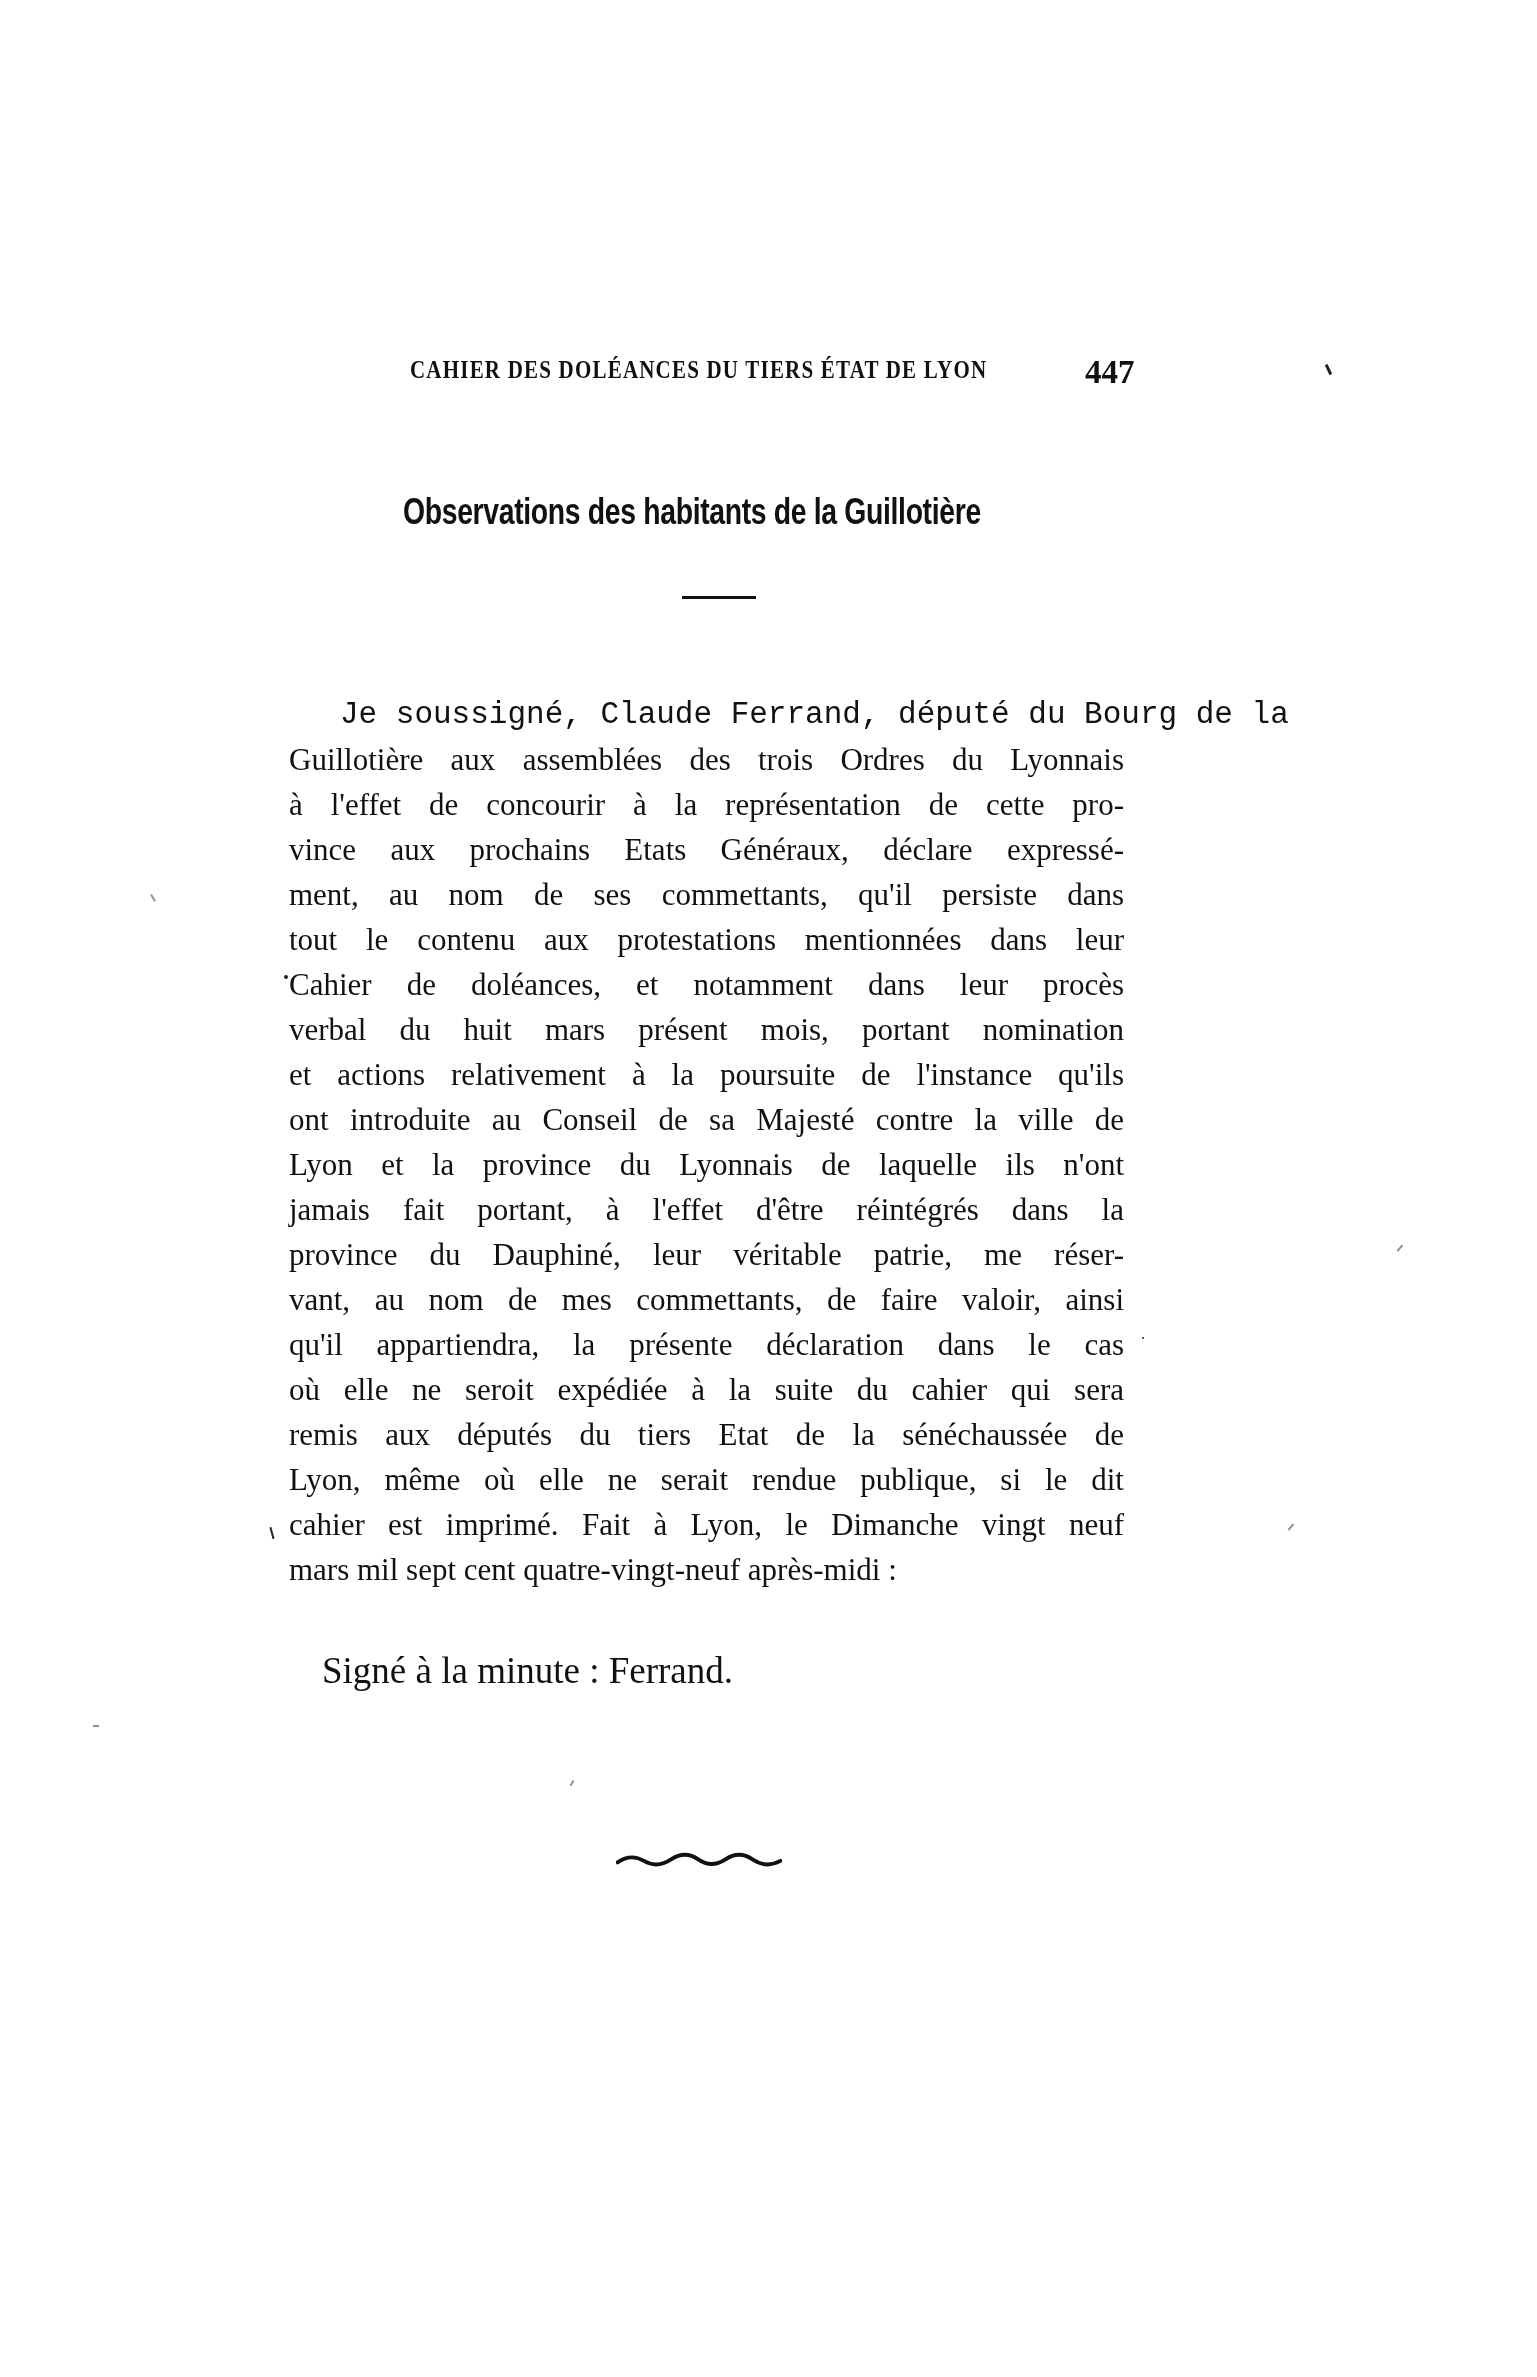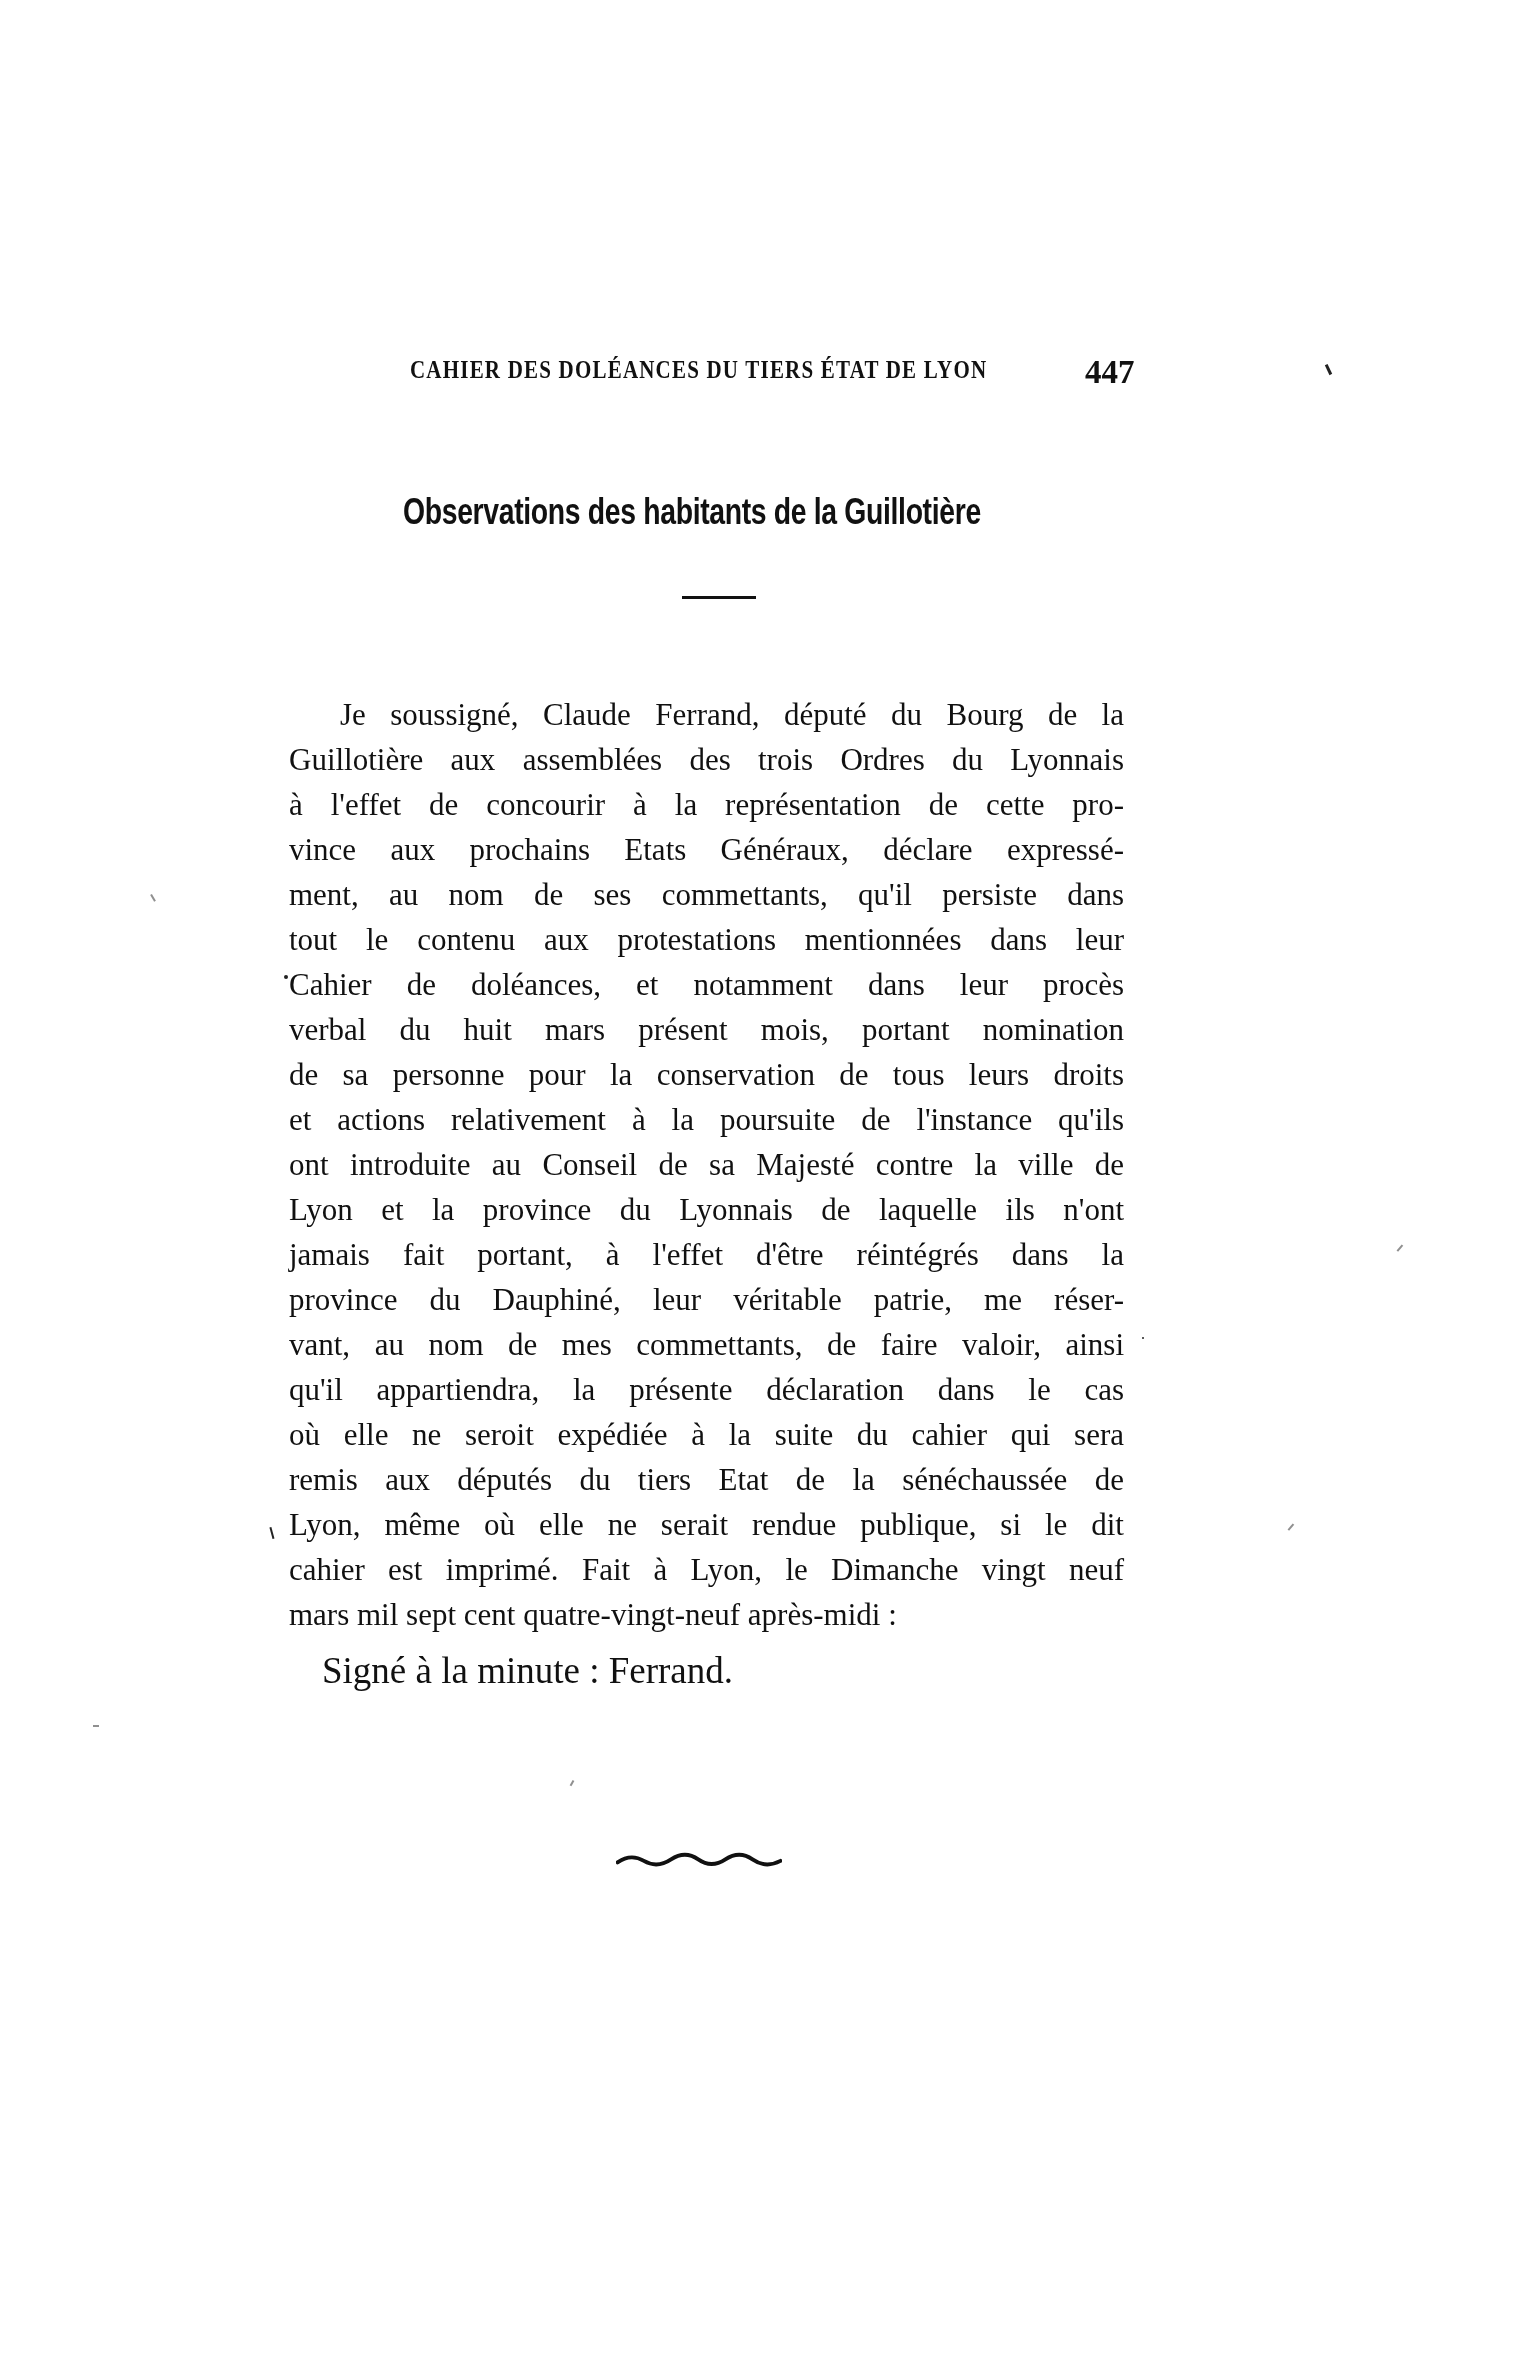--- a/index.html
+++ b/index.html
@@ -37,21 +37,21 @@
   }
   .body-text {
     position: absolute; left: 289px; top: 692px; width: 835px;
     font-family: "Liberation Serif", "DejaVu Serif", serif;
     font-size: 31px; line-height: 45px;
   }
   .line {
     display: block; white-space: nowrap; text-align: justify;
     text-align-last: justify; height: 45px;
   }
-  .line.indent { padding-left: 51px; }
+  .line.indent { padding-left: 51px; font-family: Liberation Mono, monospace; }
   .line.last { text-align-last: left; }
   .signature {
     position: absolute; left: 322px; top: 1649px;
     font-family: "Liberation Serif", "DejaVu Serif", serif;
     font-size: 37px; white-space: nowrap;
   }
   .ornament {
     position: absolute; left: 616px; top: 1850px; width: 166px; height: 18.7px;
   }
   .speck { position: absolute; background: #222; }
@@ -69,21 +69,20 @@
 
   <div class="body-text">
     <span class="line indent">Je soussigné, Claude Ferrand, député du Bourg de la</span>
     <span class="line">Guillotière aux assemblées des trois Ordres du Lyonnais</span>
     <span class="line">à l'effet de concourir à la représentation de cette pro-</span>
     <span class="line">vince aux prochains Etats Généraux, déclare expressé-</span>
     <span class="line">ment, au nom de ses commettants, qu'il persiste dans</span>
     <span class="line">tout le contenu aux protestations mentionnées dans leur</span>
     <span class="line">Cahier de doléances, et notamment dans leur procès</span>
     <span class="line">verbal du huit mars présent mois, portant nomination</span>
-    <span class="line">de sa personne pour la conservation de tous leurs droits</span>
     <span class="line">et actions relativement à la poursuite de l'instance qu'ils</span>
     <span class="line">ont introduite au Conseil de sa Majesté contre la ville de</span>
     <span class="line">Lyon et la province du Lyonnais de laquelle ils n'ont</span>
     <span class="line">jamais fait portant, à l'effet d'être réintégrés dans la</span>
     <span class="line">province du Dauphiné, leur véritable patrie, me réser-</span>
     <span class="line">vant, au nom de mes commettants, de faire valoir, ainsi</span>
     <span class="line">qu'il appartiendra, la présente déclaration dans le cas</span>
     <span class="line">où elle ne seroit expédiée à la suite du cahier qui sera</span>
     <span class="line">remis aux députés du tiers Etat de la sénéchaussée de</span>
     <span class="line">Lyon, même où elle ne serait rendue publique, si le dit</span>

